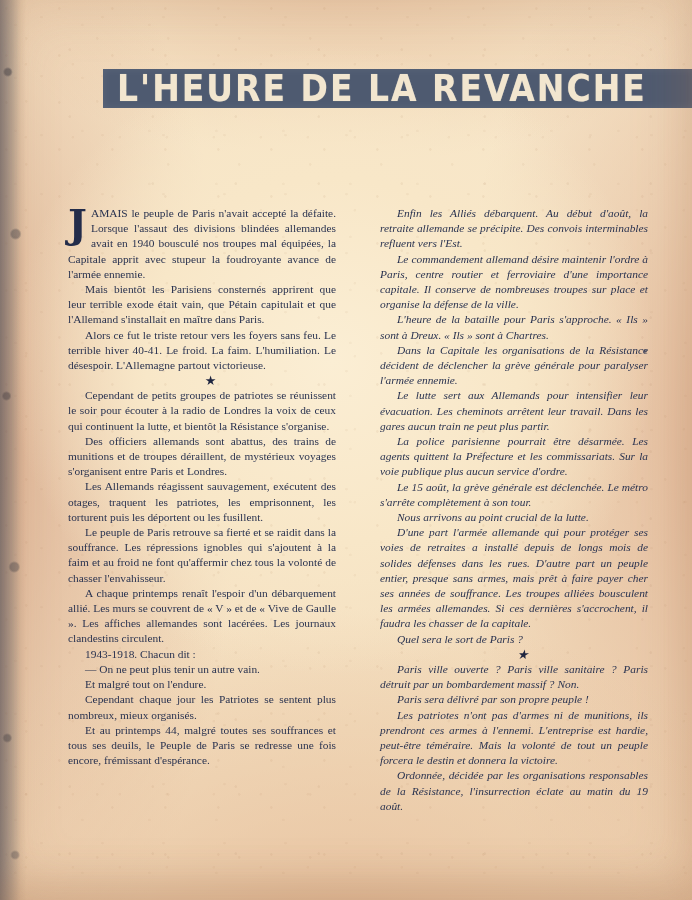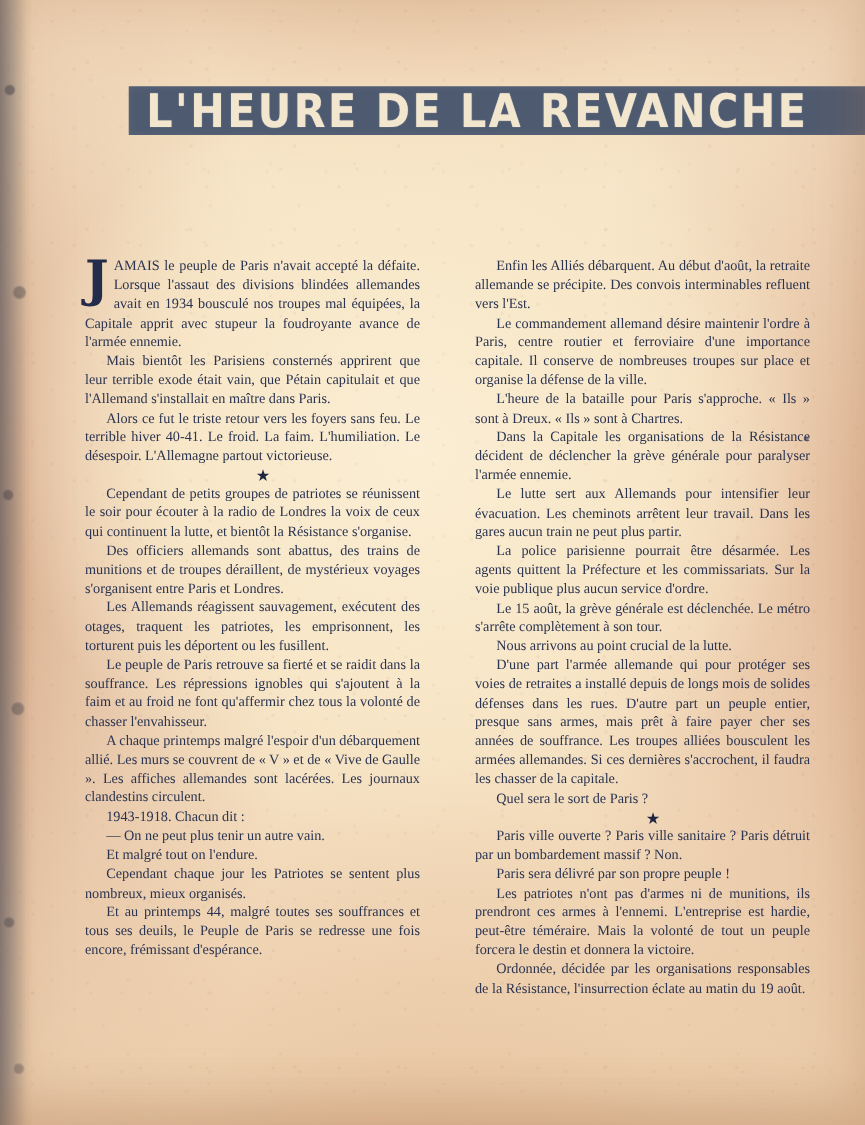--- a/index.html
+++ b/index.html
@@ -83,21 +83,21 @@
   }
   .col{
     width:268px;
     color:#2a3350;
     font-size:11.4px;line-height:15.2px;
     text-align:justify;
     text-justify:inter-word;
     hyphens:manual;
   }
   #col-left{margin-left:68px;}
-  #col-right{margin-left:44px;}
+  #col-right{margin-left:44px;font-style:italic;}
   .col p{margin:0;text-indent:17px;}
   .star{
     text-align:center;text-indent:0;
     font-size:13px;line-height:15px;
     margin:13px 0 13px 0;color:#1e2540;
   }
   
   #dropcap{
     float:left;
     font-family:"DejaVu Serif","Liberation Serif",serif;
@@ -123,31 +123,31 @@
   <div id="header">
     <div id="title-square"></div>
     <div id="title-banner">
       <div id="title-text">L'HEURE DE LA REVANCHE</div>
     </div>
   </div>
 
   <div id="columns">
 
     <div class="col" id="col-left">
-      <p id="first-para"><span id="dropcap">J</span><span>AMAIS le peuple de Paris n'avait accepté la défaite. Lorsque l'assaut des divisions blindées allemandes avait en 1934 bousculé nos troupes mal équipées, la Capitale apprit avec stupeur la foudroyante avance de l'armée ennemie.</span></p>
+      <p id="first-para"><span id="dropcap">J</span><span>AMAIS le peuple de Paris n'avait accepté la défaite. Lorsque l'assaut des divisions blindées allemandes avait en 1940 bousculé nos troupes mal équipées, la Capitale apprit avec stupeur la foudroyante avance de l'armée ennemie.</span></p>
       <p>Mais bientôt les Parisiens consternés apprirent que leur terrible exode était vain, que Pétain capitulait et que l'Allemand s'installait en maître dans Paris.</p>
       <p>Alors ce fut le triste retour vers les foyers sans feu. Le terrible hiver 40-41. Le froid. La faim. L'humiliation. Le désespoir. L'Allemagne partout victorieuse.</p>
 
       <p class="star">★</p>
 
       <p>Cependant de petits groupes de patriotes se réunissent le soir pour écouter à la radio de Londres la voix de ceux qui continuent la lutte, et bientôt la Résistance s'organise.</p>
       <p>Des officiers allemands sont abattus, des trains de munitions et de troupes déraillent, de mystérieux voyages s'organisent entre Paris et Londres.</p>
       <p>Les Allemands réagissent sauvagement, exécutent des otages, traquent les patriotes, les emprisonnent, les torturent puis les déportent ou les fusillent.</p>
       <p>Le peuple de Paris retrouve sa fierté et se raidit dans la souffrance. Les répressions ignobles qui s'ajoutent à la faim et au froid ne font qu'affermir chez tous la volonté de chasser l'envahisseur.</p>
-      <p>A chaque printemps malgré l'espoir d'un débarquement allié. Les murs se couvrent de « V » et de « Vive de Gaulle ». Les affiches allemandes sont lacérées. Les journaux clandestins circulent.</p>
+      <p>A chaque printemps renaît l'espoir d'un débarquement allié. Les murs se couvrent de « V » et de « Vive de Gaulle ». Les affiches allemandes sont lacérées. Les journaux clandestins circulent.</p>
       <p>1943-1918. Chacun dit :</p>
       <p>— On ne peut plus tenir un autre vain.</p>
       <p>Et malgré tout on l'endure.</p>
       <p>Cependant chaque jour les Patriotes se sentent plus nombreux, mieux organisés.</p>
       <p>Et au printemps 44, malgré toutes ses souffrances et tous ses deuils, le Peuple de Paris se redresse une fois encore, frémissant d'espérance.</p>
     </div>
 
     <div class="col" id="col-right">
       <p>Enfin les Alliés débarquent. Au début d'août, la retraite allemande se précipite. Des convois interminables refluent vers l'Est.</p>
       <p>Le commandement allemand désire maintenir l'ordre à Paris, centre routier et ferroviaire d'une importance capitale. Il conserve de nombreuses troupes sur place et organise la défense de la ville.</p>

